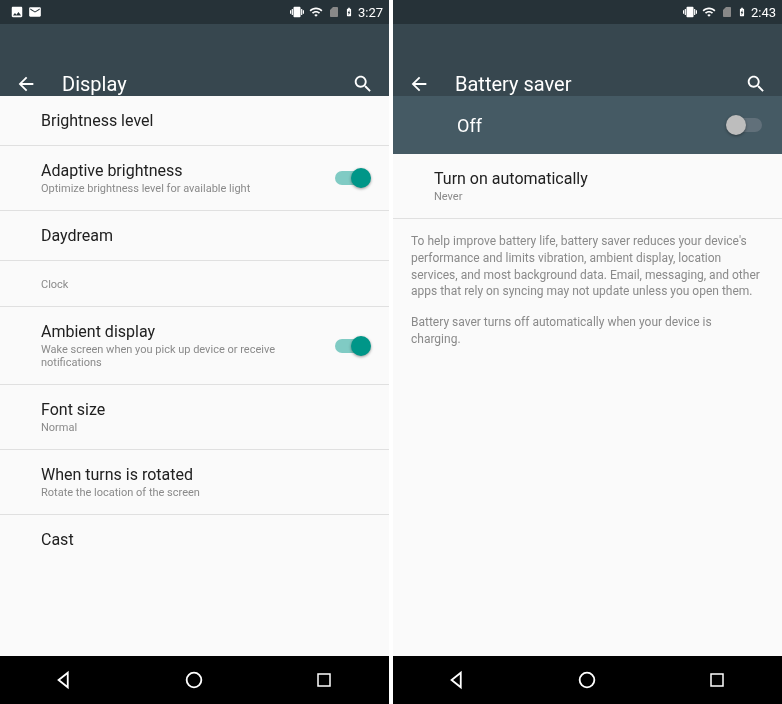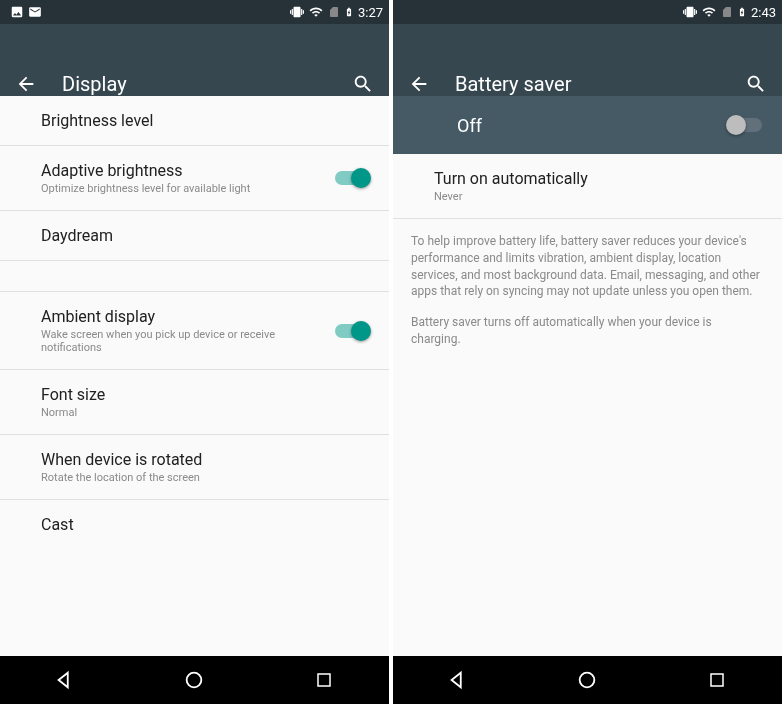--- a/index.html
+++ b/index.html
@@ -222,41 +222,42 @@
           <div class="switch-thumb"></div>
         </div>
     </div>
     <div class="setting-item">
       <div class="setting-text">
           <div class="setting-title">Daydream</div>
         </div>
     </div>
     <div class="setting-item">
       <div class="setting-text">
+        <div class="setting-sub">Clock</div>
       </div>
     </div>
     <div class="setting-item">
       <div class="setting-text">
         <div class="setting-title">Ambient display</div>
         <div class="setting-sub">Wake screen when you pick up device or receive notifications</div>
       </div>
       <div class="switch on">
           <div class="switch-track"></div>
           <div class="switch-thumb"></div>
         </div>
     </div>
     <div class="setting-item">
       <div class="setting-text">
         <div class="setting-title">Font size</div>
         <div class="setting-sub">Normal</div>
       </div>
     </div>
     <div class="setting-item">
       <div class="setting-text">
-        <div class="setting-title">When device is rotated</div>
+        <div class="setting-title">When turns is rotated</div>
         <div class="setting-sub">Rotate the location of the screen</div>
       </div>
     </div>
     <div class="setting-item" style="border-bottom:none">
       <div class="setting-text">
           <div class="setting-title">Cast</div>
         </div>
     </div>
   </div>
 

